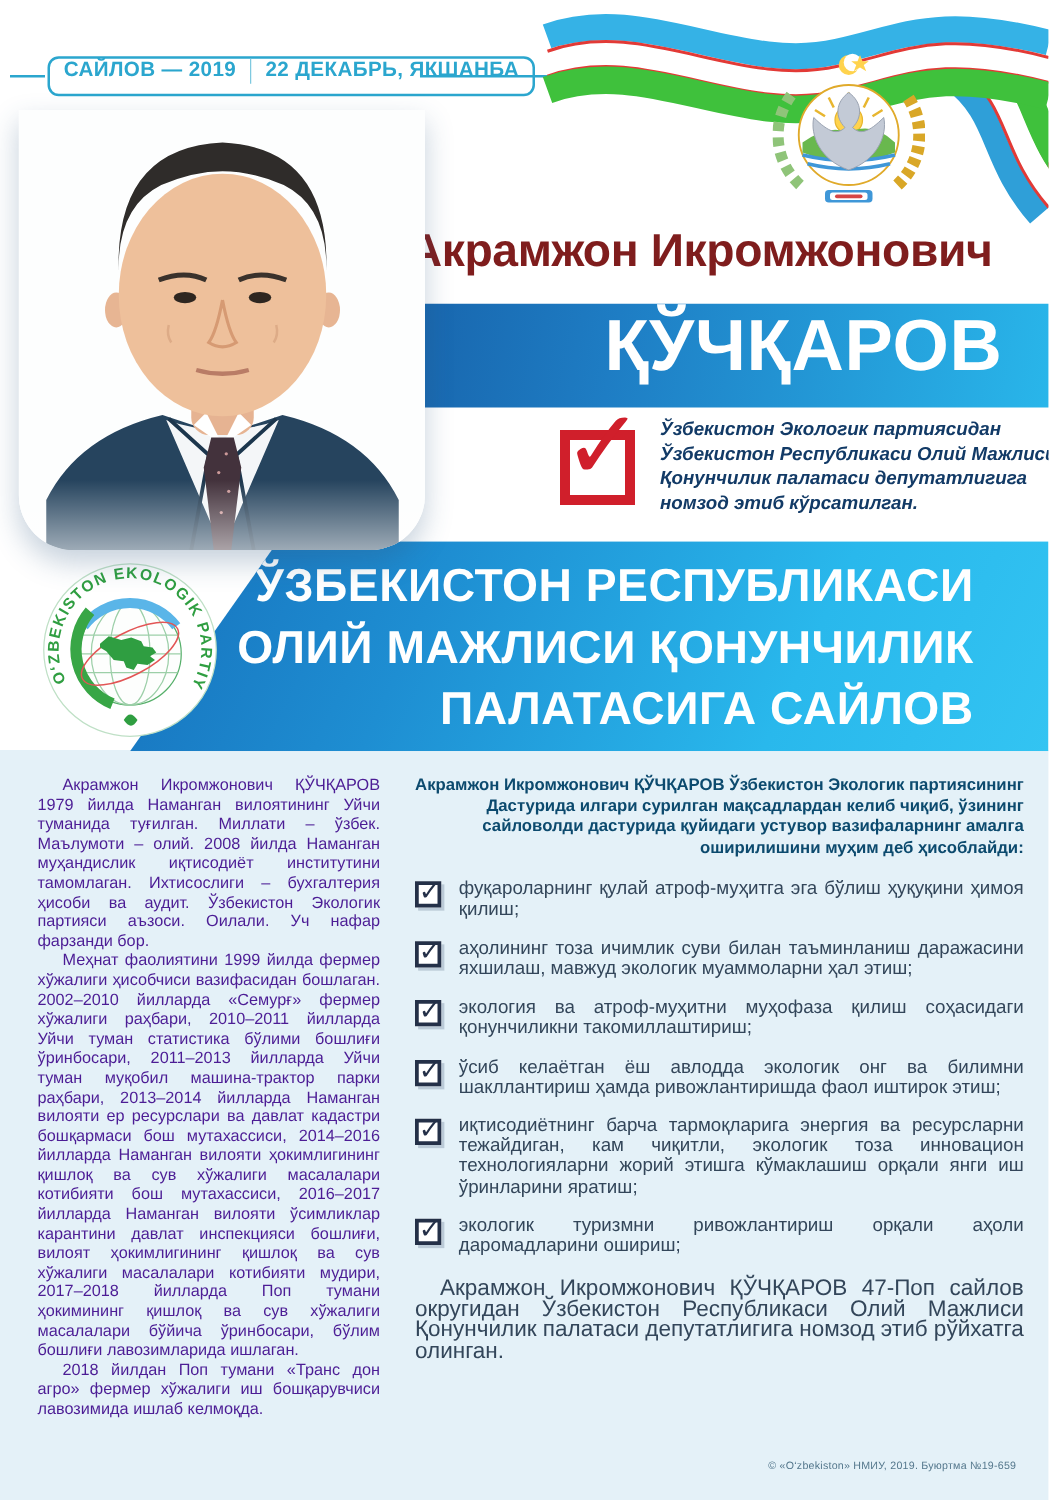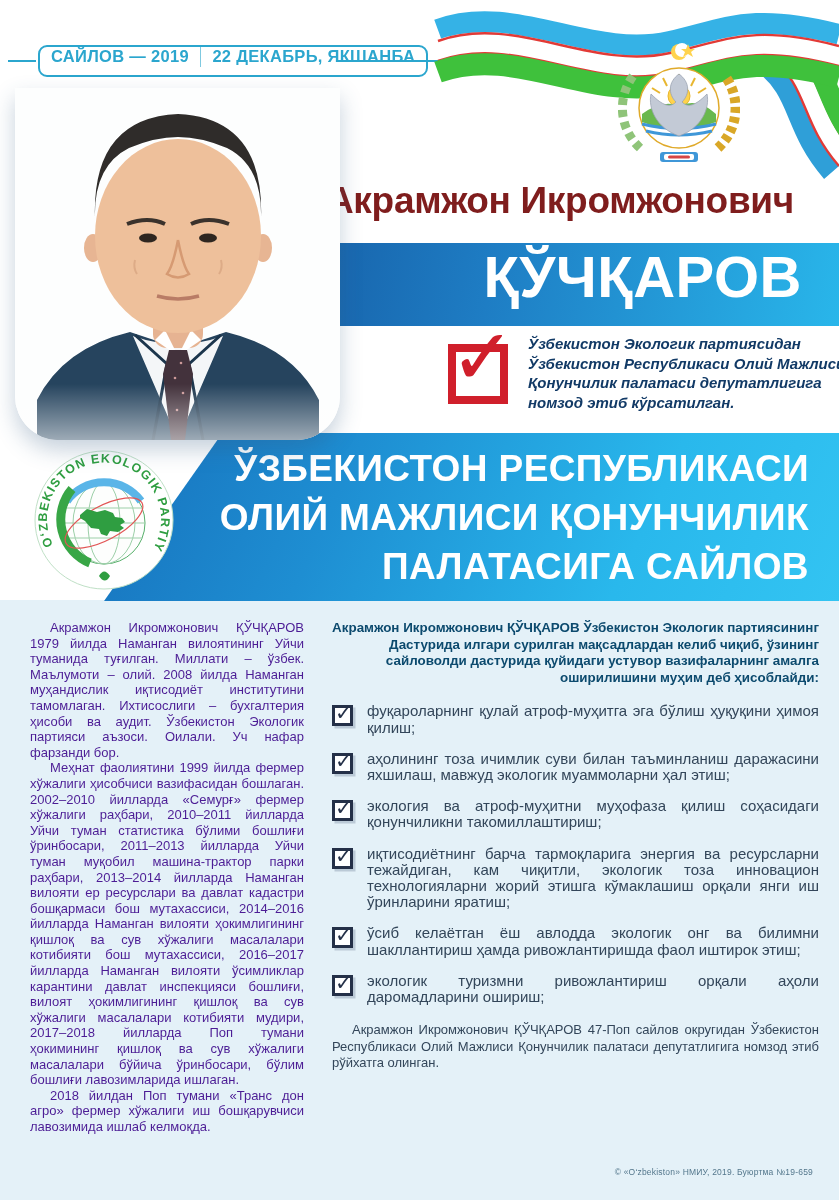--- a/index.html
+++ b/index.html
@@ -45,39 +45,39 @@
   .nomination{position:absolute;left:448px;top:334px;display:flex;gap:20px;align-items:flex-start;z-index:4;}
   .red-cb{position:relative;flex:0 0 auto;width:44px;height:44px;border:8px solid #d01f2b;background:#fff;margin-top:10px;}
   .red-cb .mark{position:absolute;left:-6px;top:-34px;font-size:78px;font-weight:700;color:#d01f2b;line-height:1;font-family:"DejaVu Sans",sans-serif;}
   .nom-text div{font-size:15px;line-height:19.5px;font-weight:700;font-style:italic;color:#123a66;white-space:nowrap;}
 
   
   .ebanner{
     position:absolute;left:0;top:433px;width:839px;height:168px;z-index:2;box-sizing:border-box;
     background:linear-gradient(115deg,#1467b5 0%,#1e8ed2 40%,#29b8ec 75%,#33c4f2 100%);
     clip-path:polygon(26.5% 0,100% 0,100% 100%,12.4% 100%);
-    display:flex;flex-direction:column;justify-content:center;align-items:flex-end;padding-right:30px;
+    display:flex;flex-direction:column;justify-content:center;align-items:flex-end;padding-right:60px;
   }
   .ebanner div{font-size:37px;line-height:49px;font-weight:700;color:#fff;letter-spacing:.4px;white-space:nowrap;}
 
   .party-logo{position:absolute;left:33px;top:449px;width:142px;height:142px;z-index:5;}
 
   
   .bio{position:absolute;left:30px;top:620px;width:274px;z-index:3;}
   .bio p{margin:0;font-size:13px;line-height:15.6px;text-align:justify;color:#4c1d95;text-indent:20px;}
   .program{position:absolute;left:332px;top:620px;width:487px;z-index:3;}
   .program .intro{font-size:13.4px;line-height:16.6px;font-weight:700;color:#0c4a6e;text-align:right;margin:0 0 17px 0;}
   .item{display:flex;gap:14px;margin-bottom:15px;align-items:flex-start;}
   .cb{
     position:relative;flex:0 0 auto;width:15px;height:15px;border:3px solid #243048;background:#fff;margin-top:2px;
     box-shadow:2.5px 2.5px 0 rgba(120,140,160,.38);
   }
   .cb::after{content:"✓";position:absolute;left:0;top:-7px;font-size:21px;font-weight:700;color:#243048;font-family:"DejaVu Sans",sans-serif;}
   .item-text{font-size:15px;line-height:16.2px;color:#33465a;text-align:justify;}
-  .closing{font-size:13px;line-height:16.6px;color:#33465a;text-align:justify;text-indent:20px;margin-top:17px;}
+  .closing{font-size:18px;line-height:16.6px;color:#33465a;text-align:justify;text-indent:20px;margin-top:17px;}
 
   .imprint{position:absolute;right:26px;top:1167px;font-size:8.5px;color:#54778c;letter-spacing:.2px;}
 </style>
 </head>
 <body>
 
 <div class="page">
 
   <div class="lower-bg"></div>
 
@@ -237,28 +237,28 @@
     <div class="item">
       <span class="cb"></span>
       <span class="item-text">аҳолининг тоза ичимлик суви билан таъминланиш даражасини яхшилаш, мавжуд экологик муаммоларни ҳал этиш;</span>
     </div>
     <div class="item">
       <span class="cb"></span>
       <span class="item-text">экология ва атроф-муҳитни муҳофаза қилиш соҳасидаги қонунчиликни такомиллаштириш;</span>
     </div>
     <div class="item">
       <span class="cb"></span>
+      <span class="item-text">ўсиб келаётган ёш авлодда экологик онг ва билимни шакллантириш ҳамда ривожлантиришда фаол иштирок этиш;</span>
+    </div>
+    <div class="item">
+      <span class="cb"></span>
       <span class="item-text">иқтисодиётнинг барча тармоқларига энергия ва ресурсларни тежайдиган, кам чиқитли, экологик тоза инновацион технологияларни жорий этишга кўмаклашиш орқали янги иш ўринларини яратиш;</span>
     </div>
     <div class="item">
       <span class="cb"></span>
-      <span class="item-text">ўсиб келаётган ёш авлодда экологик онг ва билимни шакллантириш ҳамда ривожлантиришда фаол иштирок этиш;</span>
-    </div>
-    <div class="item">
-      <span class="cb"></span>
       <span class="item-text">экологик туризмни ривожлантириш орқали аҳоли даромадларини ошириш;</span>
     </div>
 
     <p class="closing">Акрамжон Икромжонович ҚЎЧҚАРОВ 47-Поп сайлов округидан Ўзбекистон Республикаси Олий Мажлиси Қонунчилик палатаси депутатлигига номзод этиб рўйхатга олинган.</p>
   </div>
 
   <div class="imprint">© «O‘zbekiston» НМИУ, 2019.      Буюртма №19-659</div>
 
 </div>
 

